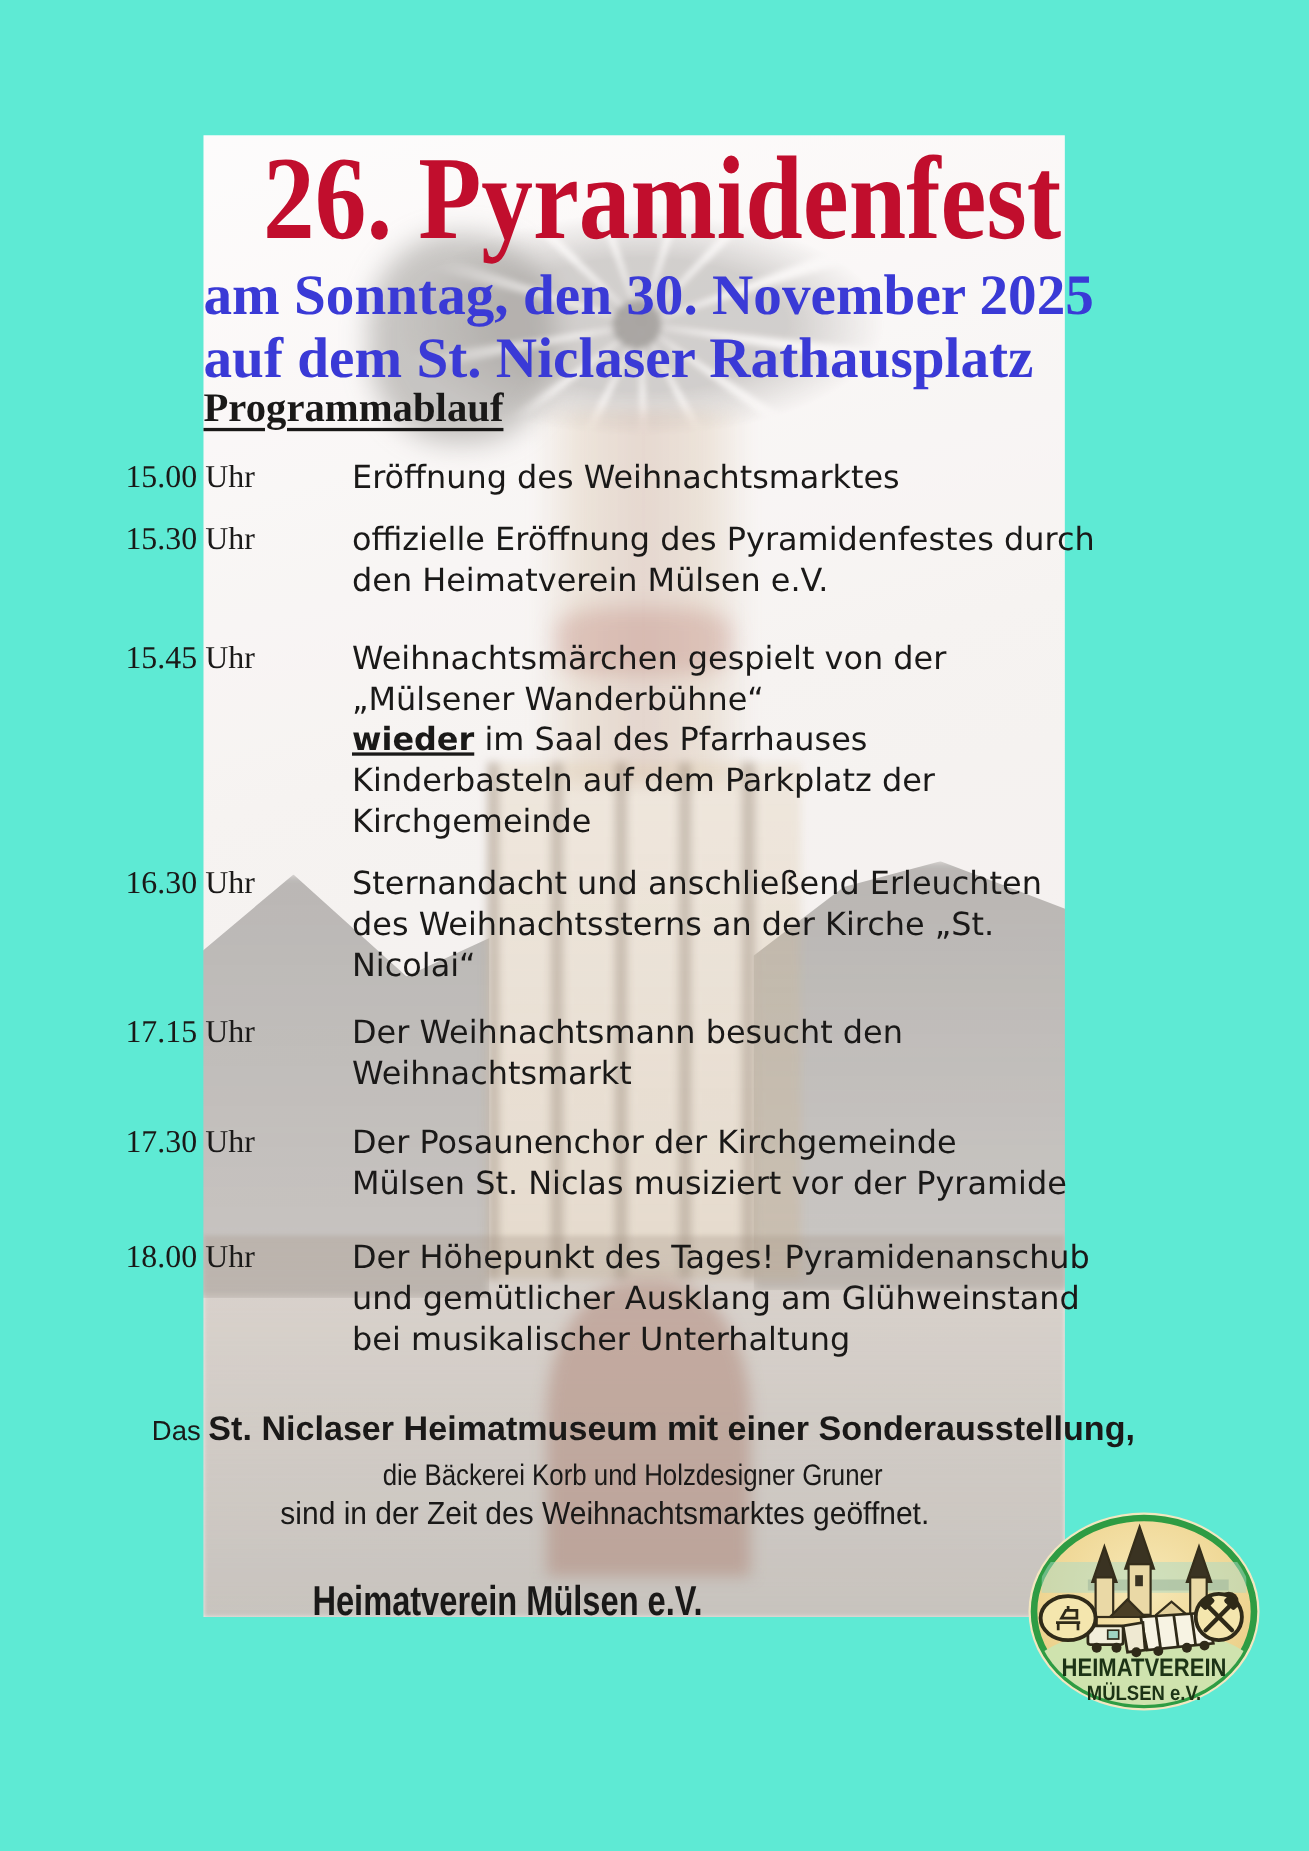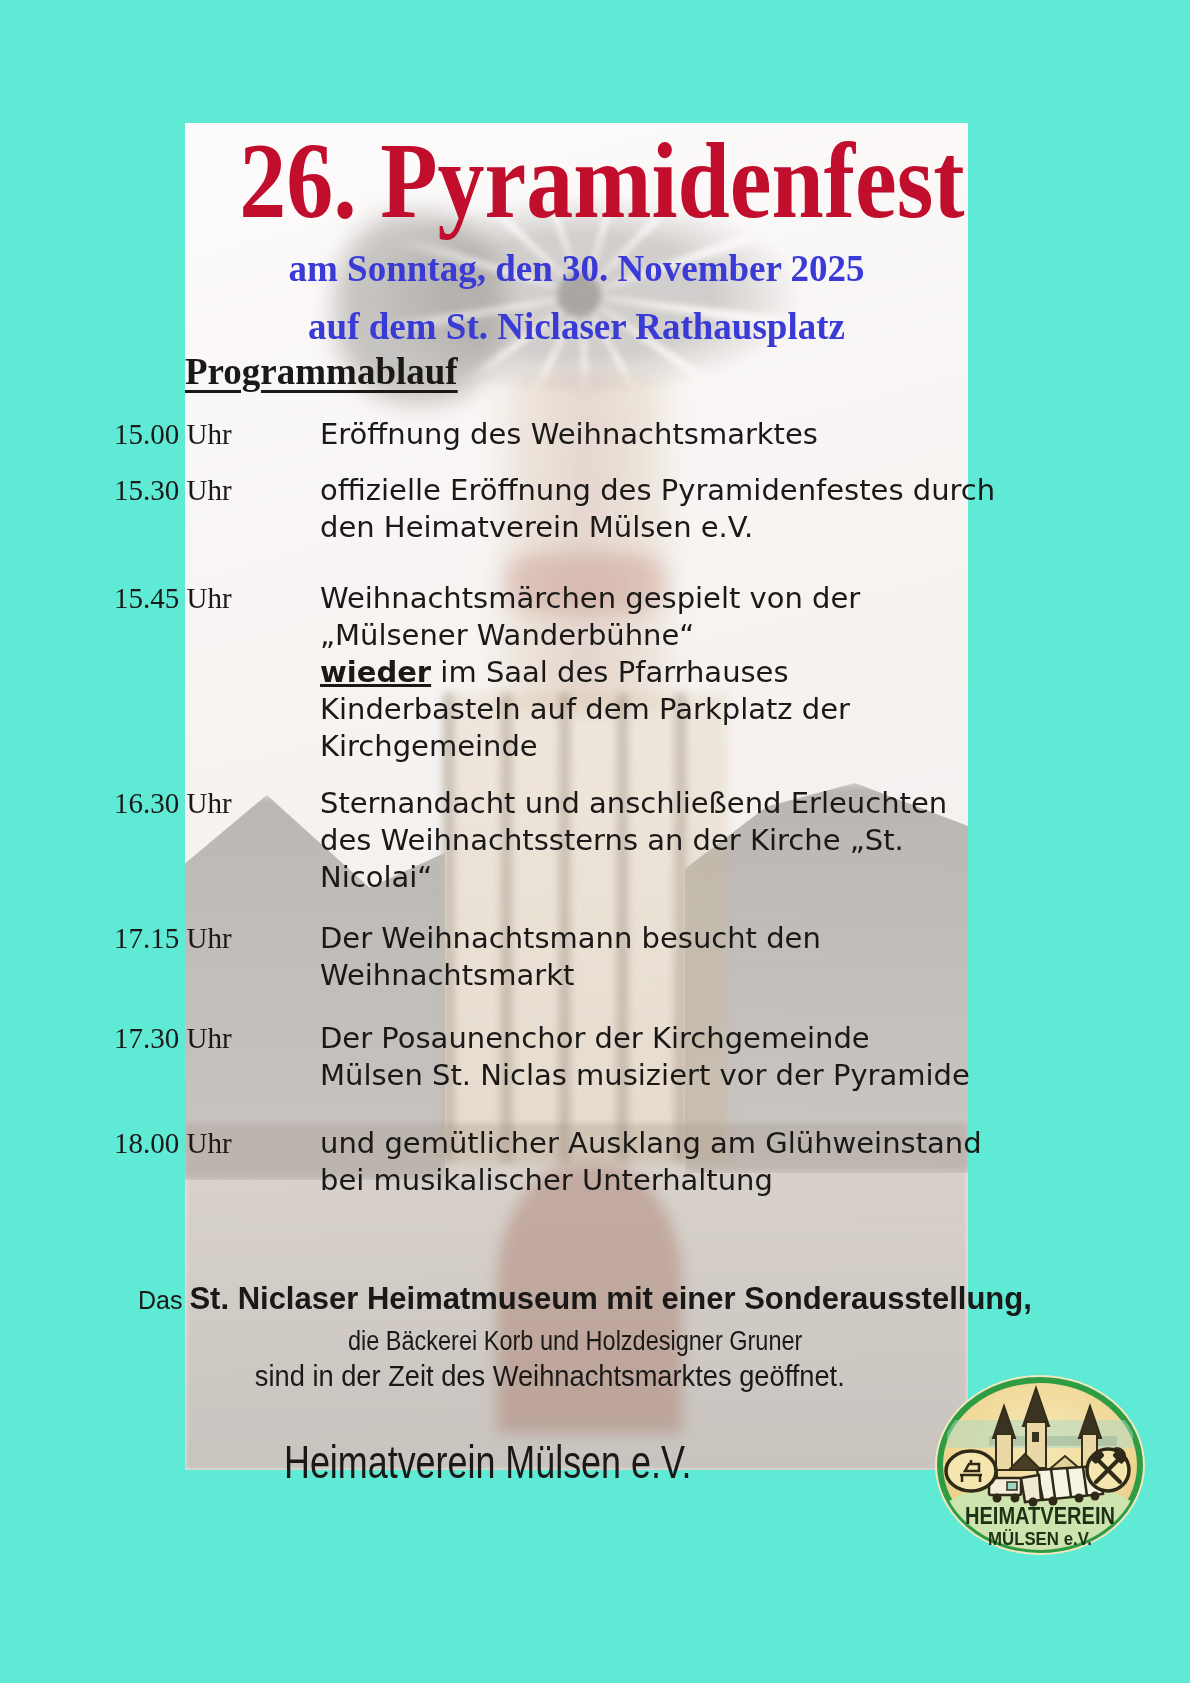--- a/index.html
+++ b/index.html
@@ -52,22 +52,22 @@
   .veil { left:0; top:0; width:783px; height:1347px; background:rgba(253,252,251,0.22); }
 
   
   .serif { font-family:"Liberation Serif", serif; font-weight:bold; }
   #title {
     position:absolute; left:185px; top:126px; width:783px; text-align:center;
     font-size:108px; line-height:110px; color:var(--title,#c10e2d); white-space:nowrap;
   }
   #title > span { display:inline-block; transform:scaleX(0.87); transform-origin:50% 50%; }
   #subtitle {
-    position:absolute; left:185px; top:240px; width:783px; text-align:center;
-    font-size:37px; line-height:58px; color:var(--subtitle,#3a3ad6); white-space:nowrap;
+    position:absolute; left:185px; top:240px; width:783px; 
+    font-size:52px; line-height:58px; color:var(--subtitle,#3a3ad6); white-space:nowrap;
   }
   #program-heading {
     position:absolute; left:185px; top:350px; width:800px; text-align:left;
     font-size:37px; line-height:44px; color:var(--body,#1a1918);
   }
   #program-heading span {
     text-decoration:underline; text-decoration-thickness:3px; text-underline-offset:6px;
   }
 
   .row { position:absolute; left:0; width:1190px; font-size:29px; line-height:37px; }
@@ -76,21 +76,21 @@
   .row .desc .line { white-space:nowrap; }
   .em { font-weight:bold; text-decoration:underline; text-decoration-thickness:3px; }
 
   .note-line { position:absolute; white-space:nowrap; font-family:"Liberation Sans", sans-serif;margin-top:15px; }
   #note-1 { left:138px; top:1266px; font-size:25px; }
   #note-1 b { font-size:31px; font-weight:bold; }
   #note-2 { left:150px; top:1311px; width:850px; text-align:center; font-size:27px; }
   #note-2 span { display:inline-block; transform:scaleX(0.87); }
   #note-3 { left:150px; top:1345px; width:800px; text-align:center; font-size:29px; }
   #note-3 span { display:inline-block; transform:scaleX(0.94); }
-  #organizer { left:284px; top:1420px; font-size:46px; font-weight:normal; }
+  #organizer { left:284px; top:1420px; font-size:38px; font-weight:bold; }
   #organizer span { display:inline-block; transform:scaleX(0.78); transform-origin:0 50%; }
 
   
   #logo { position:absolute; left:933px; top:1374px; width:214px; height:182px; }
   #logo .ring { stroke:var(--logo-ring,#2e9c43); }
   #logo text { font-family:"Liberation Sans", sans-serif; font-weight:bold; }
 </style>
 </head>
 <body>
 
@@ -164,20 +164,21 @@
     <div class="time">17.30 Uhr</div>
     <div class="desc">
       <div class="line">Der Posaunenchor der Kirchgemeinde</div>
       <div class="line">Mülsen St. Niclas musiziert vor der Pyramide</div>
     </div>
   </div>
 
   <div class="row" style="top:1125px">
     <div class="time">18.00 Uhr</div>
     <div class="desc">
+      <div class="line">Der Höhepunkt des Tages! Pyramidenanschub</div>
       <div class="line">und gemütlicher Ausklang am Glühweinstand</div>
       <div class="line">bei musikalischer Unterhaltung</div>
     </div>
   </div>
 
   <div id="note-1" class="note-line"><span>Das </span><b>St. Niclaser Heimatmuseum mit einer Sonderausstellung,</b></div>
   <div id="note-2" class="note-line"><span>die Bäckerei Korb und Holzdesigner Gruner</span></div>
   <div id="note-3" class="note-line"><span>sind in der Zeit des Weihnachtsmarktes geöffnet.</span></div>
 
   <div id="organizer" class="note-line"><span>Heimatverein Mülsen e.V.</span></div>

